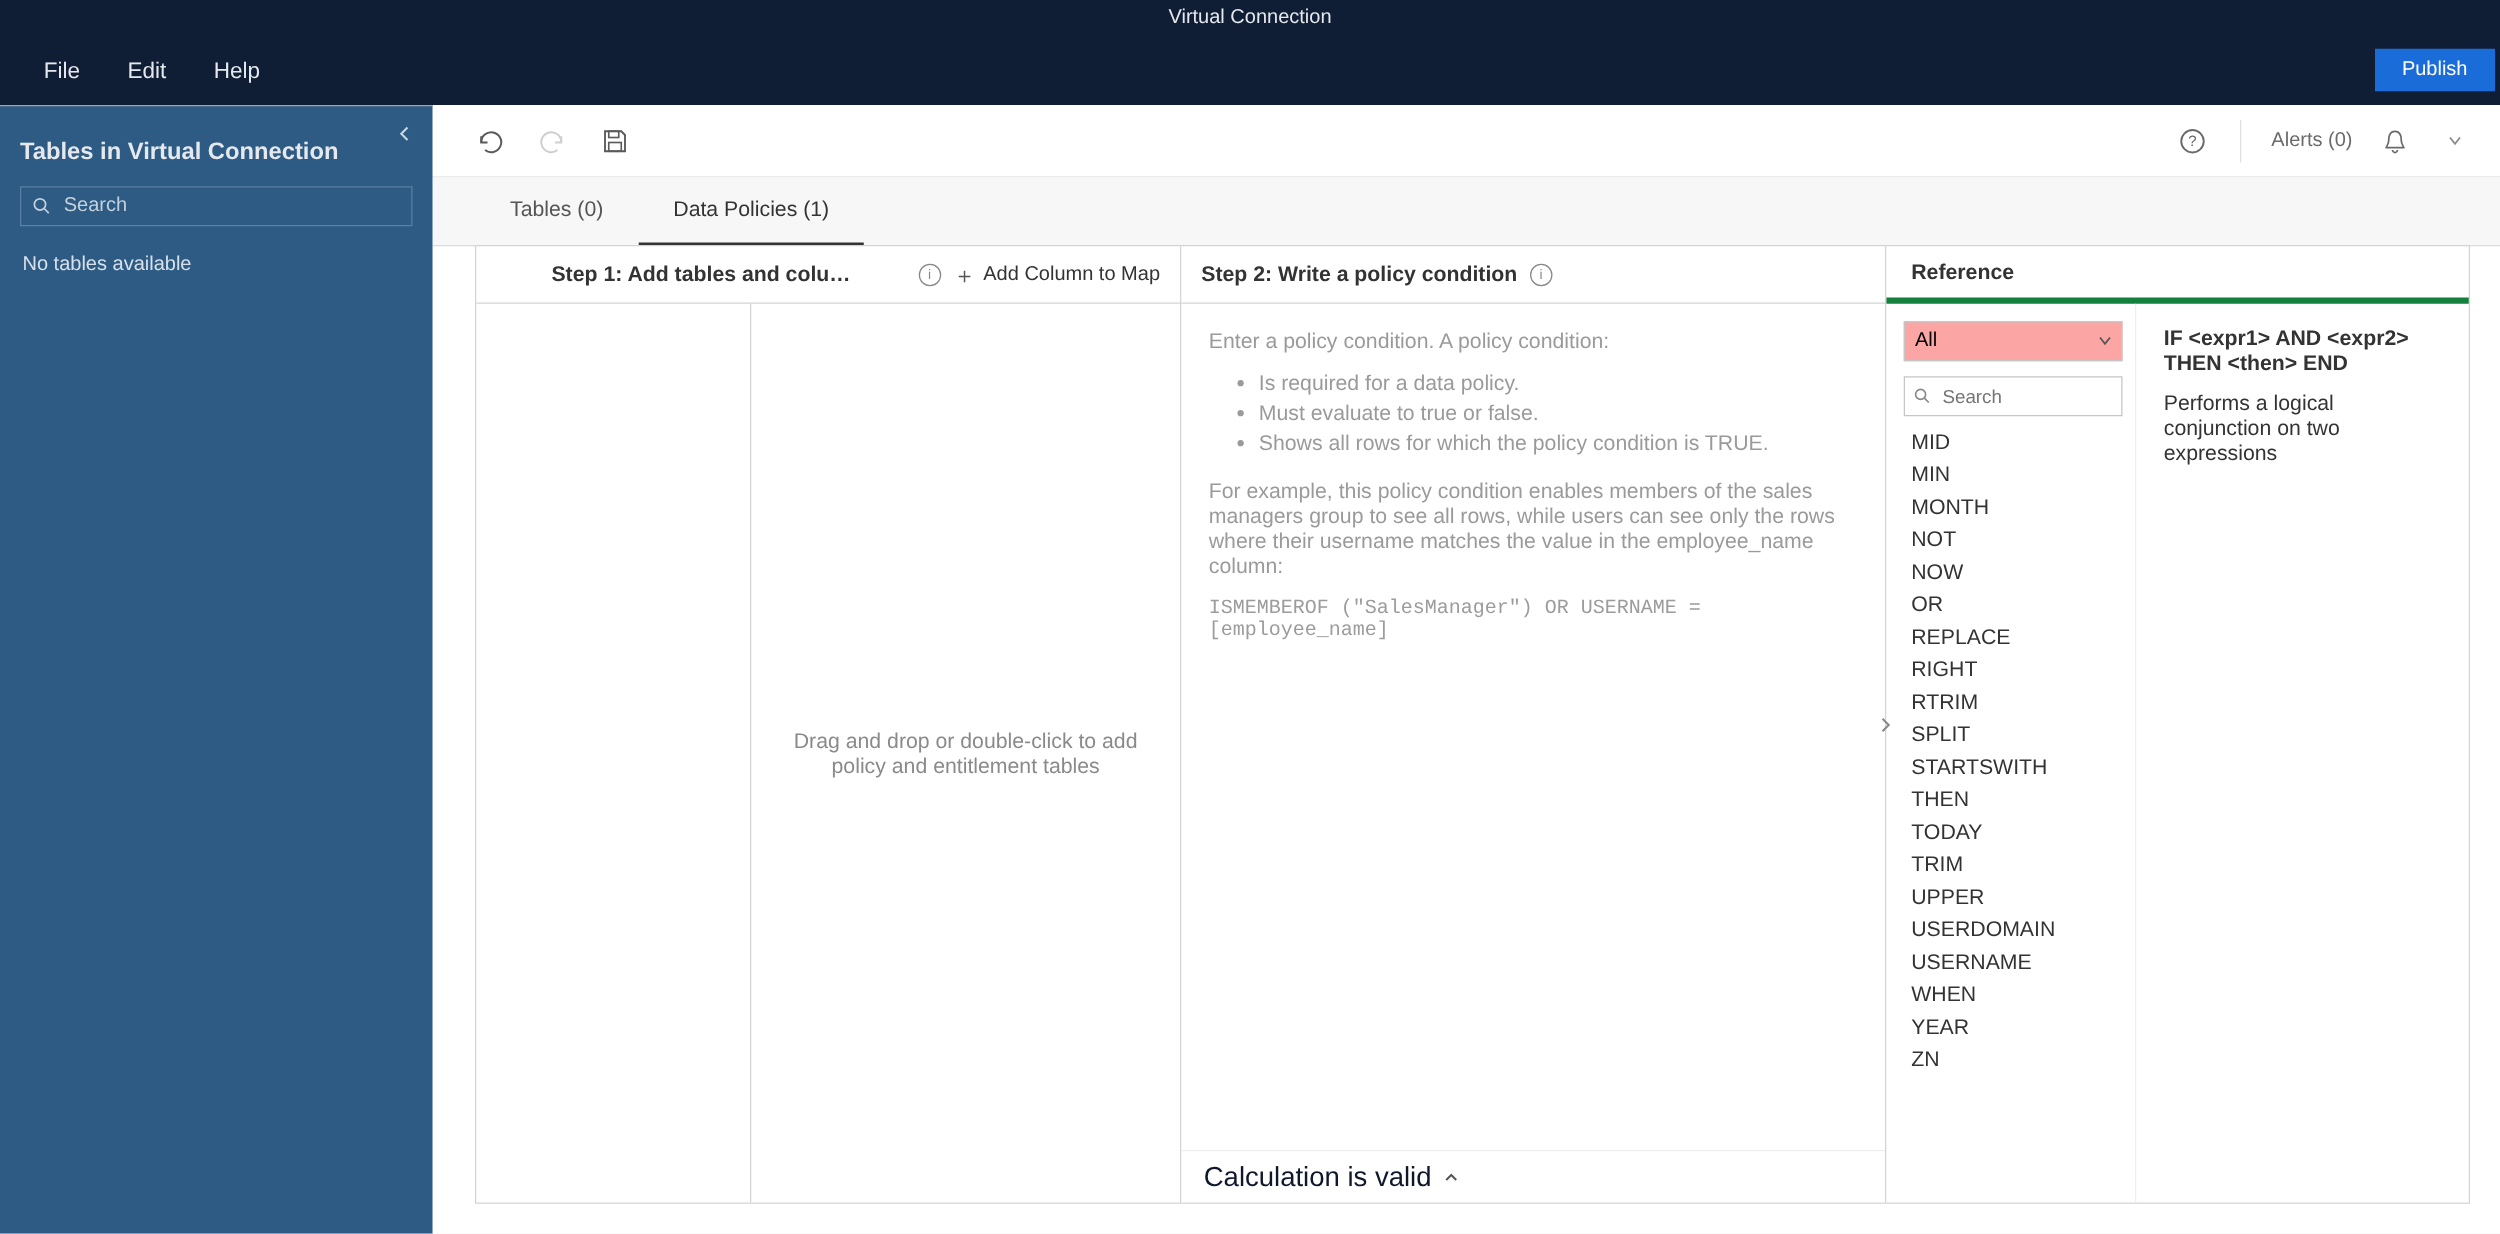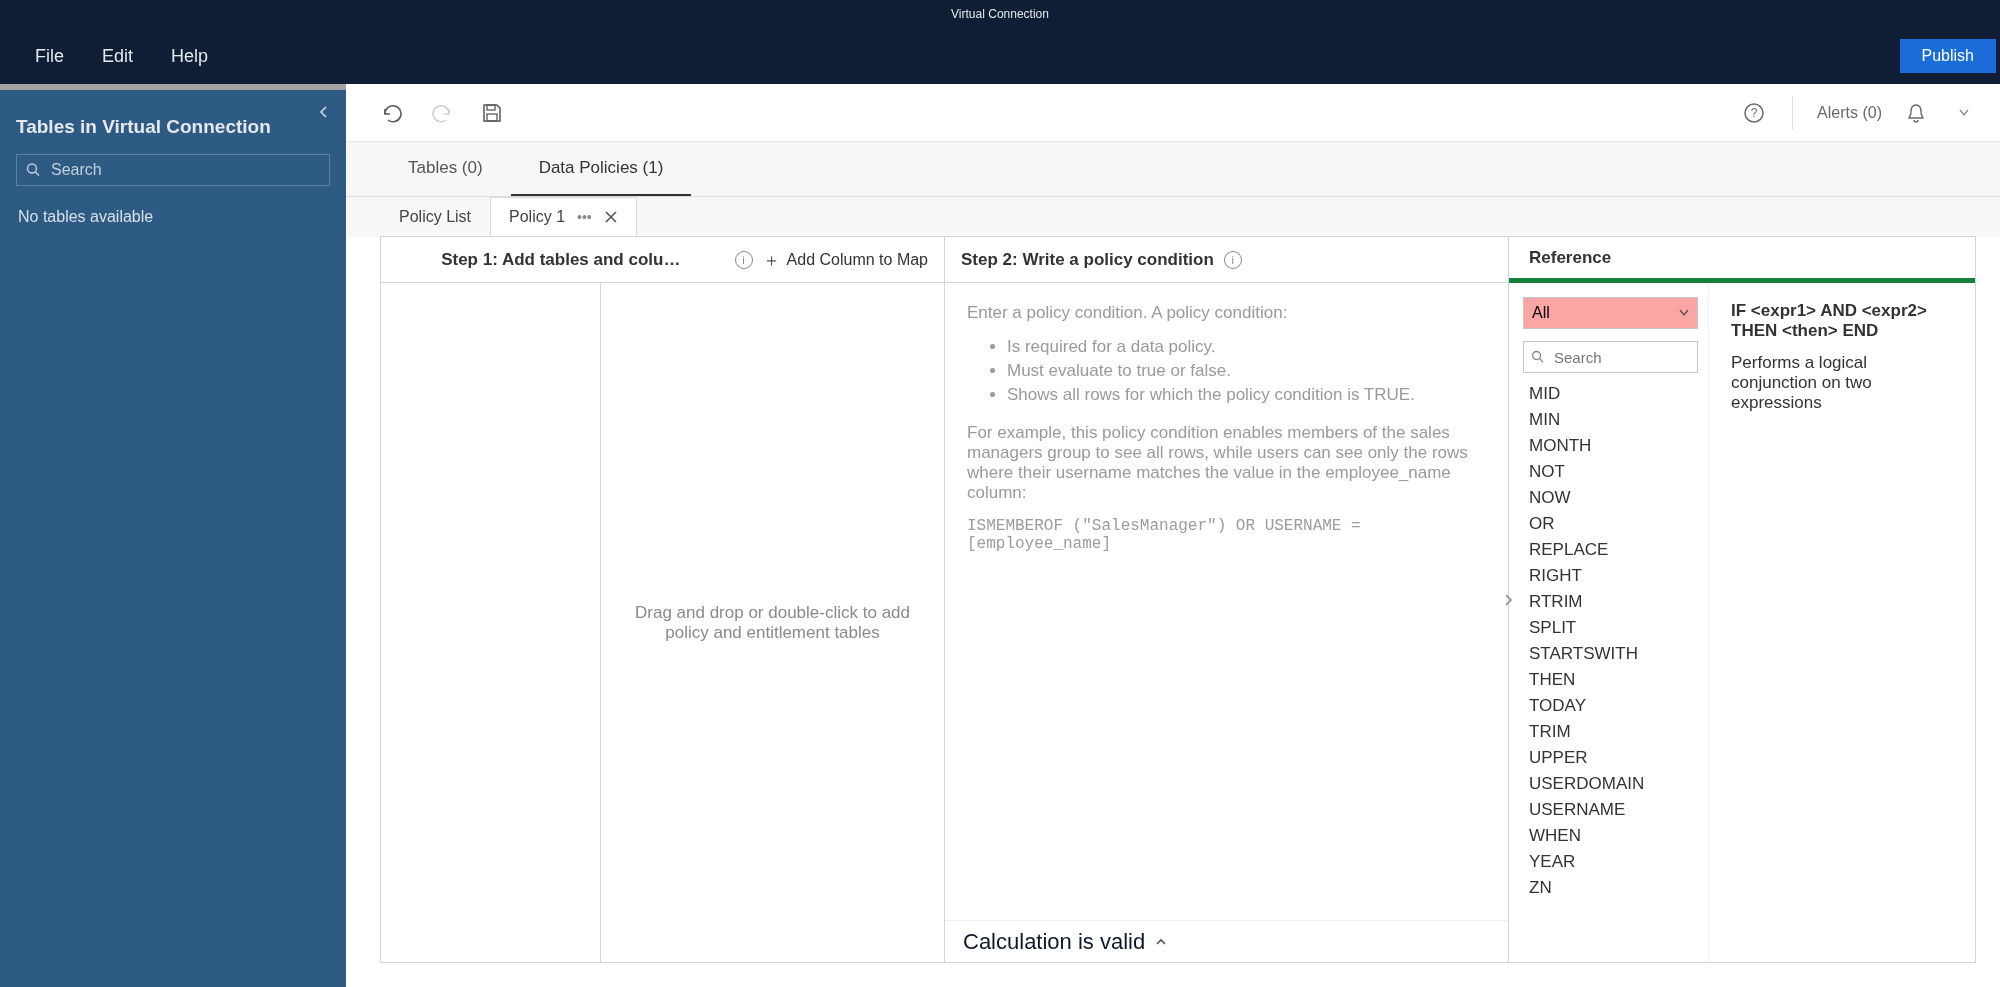--- a/index.html
+++ b/index.html
@@ -1,31 +1,31 @@
 <!DOCTYPE html>
 <html><head>
 <meta charset="utf-8">
 <style>
   * { box-sizing: border-box; margin: 0; padding: 0; font-family: -apple-system, BlinkMacSystemFont, "Segoe UI", Arial, sans-serif; }
   html, body { width: 2000px; height: 987px; overflow: hidden; background: #f5f5f5; }
   
   
-  .titlebar { height: 28px; background: #0f1e35; color: #e5e8ec; text-align: center; line-height: 28px; font-size: 12px; }
+  .titlebar { height: 28px; background: #0f1e35; color: #e5e8ec; text-align: center; line-height: 28px; font-size: 16px; }
   
   
   .toprow { height: 56px; background: #0f1e35; display: flex; align-items: center; justify-content: space-between; padding: 0 4px 0 35px; }
   .menu-items { display: flex; gap: 38px; }
   .menu-items span { color: #e5e8ec; font-size: 18px; cursor: pointer; }
   .publish-btn { background: #1a6dd9; color: #fff; border: none; padding: 8px 22px; font-size: 16px; cursor: pointer; }
   
   
   .main { display: flex; height: calc(987px - 84px); }
   
   
-  .sidebar { width: 346px; background: #2d5b84; color: #e5e8ec; position: relative; border-top: 6px solid #a3a3a3; }
+  .sidebar { width: 346px; background: #2d5b84; color: #e5e8ec; position: relative; border-top: 1px solid #a3a3a3; }
   .sidebar-collapse { position: absolute; top: 10px; right: 10px; width: 24px; height: 24px; display:flex;align-items:center;justify-content:center; cursor:pointer; color:#cdd8e3;}
   .sidebar-title { padding: 26px 16px 12px 16px; font-size: 19px; font-weight: 600; }
   .sidebar-search { margin: 4px 16px 12px 16px; position: relative; }
   .sidebar-search input { width: 100%; background: transparent; border: 1px solid #5a7fa0; color: #e5e8ec; padding: 6px 8px 6px 34px; font-size: 16px; outline:none;}
   .sidebar-search input::placeholder { color: #c4d0dc; }
   .sidebar-search .s-icon { position:absolute; left:10px; top:50%; transform:translateY(-50%); color:#c4d0dc; }
   .sidebar-empty { padding: 10px 18px; font-size: 16px; color: #d8e1ea; }
   
   
   .content { flex: 1; background: #fff; display: flex; flex-direction: column; }
@@ -173,33 +173,20 @@
             </svg>
         </div>
       </div>
     </div>
 
     <div class="tabs-outer">
       <div class="main-tab">Tables (0)</div>
       <div class="main-tab active">Data Policies (1)</div>
     </div>
 
-    <div class="subtabs-row">
-      <div class="subtab plain">Policy List</div>
-      <div class="subtab active">
-        <span>Policy 1</span>
-        <span class="menu-icon">•••</span>
-        <span class="close-icon">
-          <svg width="14" height="14" viewBox="0 0 14 14">
-              <line x1="2" y1="2" x2="12" y2="12" stroke="#555" stroke-width="1.6"></line>
-              <line x1="12" y1="2" x2="2" y2="12" stroke="#555" stroke-width="1.6"></line>
-            </svg>
-        </span>
-      </div>
-    </div>
 
     <div class="workspace">
 
       <div class="step1">
         <div class="step-header">
           <div class="step-title">Step 1: Add tables and colu…</div>
           <div class="info-icon">i</div>
           <div class="add-col">
             <span class="plus-i">＋</span>
             <span>Add Column to Map</span>

